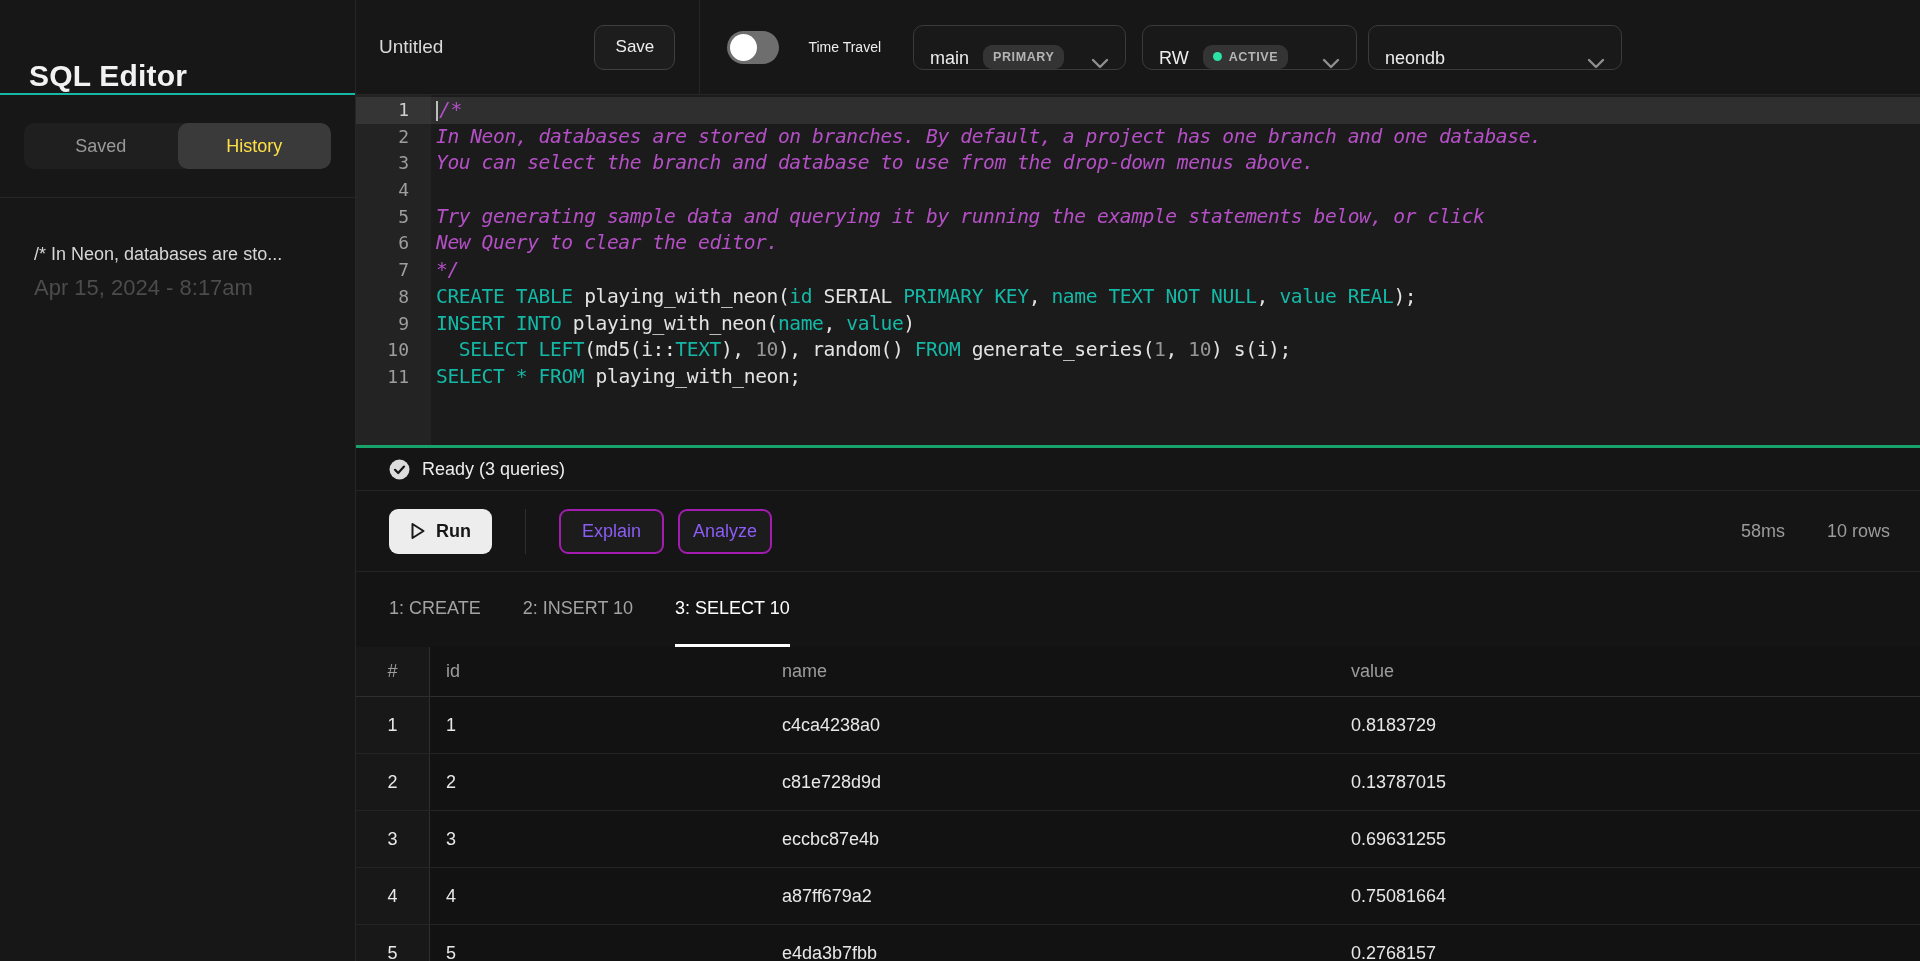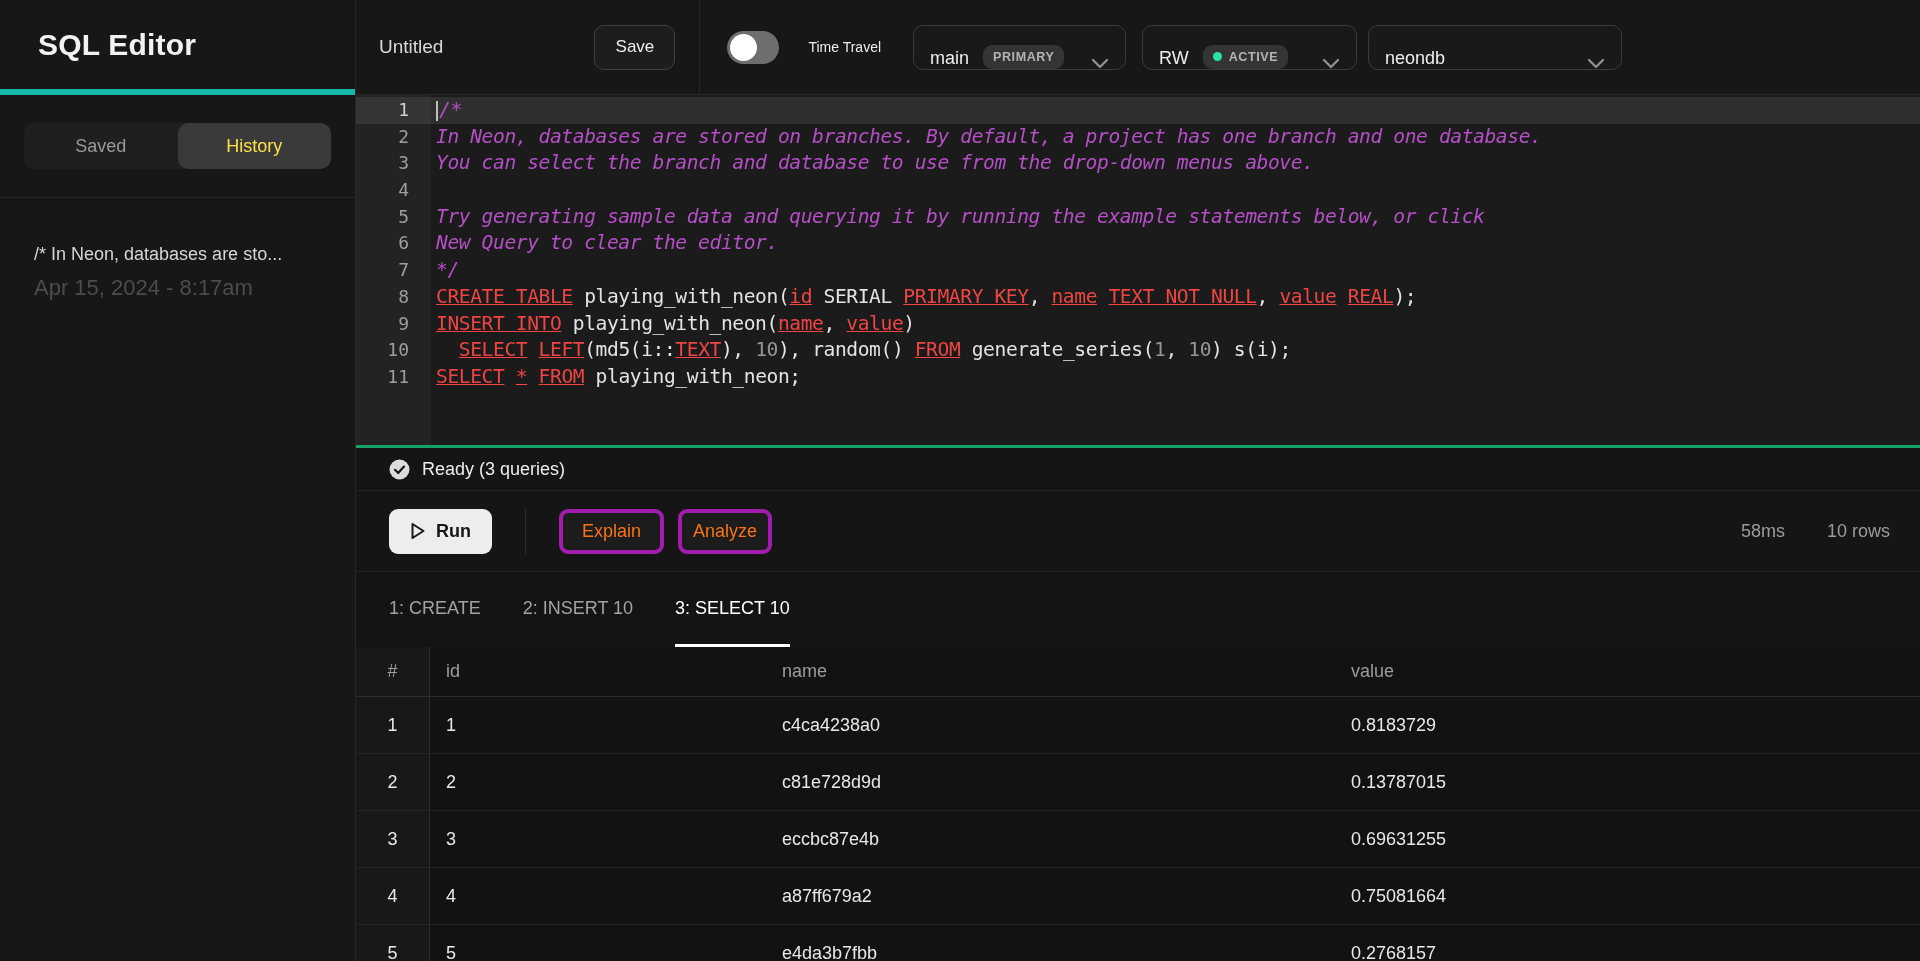--- a/index.html
+++ b/index.html
@@ -3,21 +3,21 @@
 <meta charset="utf-8">
 <style>
   * { margin:0; padding:0; box-sizing:border-box; }
   html,body { width:1920px; height:961px; overflow:hidden; background:#101010;
     font-family:"Liberation Sans", sans-serif; color:#e6e6e6; }
   .root { display:flex; width:1920px; height:961px; }
 
   
   .sidebar { width:356px; min-width:356px; background:#171717; border-right:1px solid #262626;
     display:flex; flex-direction:column; }
-  .sidebar-header { height:95px; border-bottom:6px solid #14b8a6; display:flex; align-items:center; padding-left:38px; }
+  .sidebar-header { height:95px; border-bottom:2px solid #14b8a6; display:flex; align-items:flex-end; padding-left:29px; }
   .app-title { font-size:30px; font-weight:700; color:#f2f2f2; letter-spacing:.2px; }
   .seg-area { height:103px; border-bottom:1px solid #262626; display:flex; align-items:center; padding:0 24px; }
   .segmented { display:flex; width:100%; height:46px; background:#1f1f1f; border-radius:10px; overflow:hidden; }
   .seg { flex:1; display:flex; align-items:center; justify-content:center; font-size:18px; color:#9a9a9a; cursor:pointer; border-radius:10px; }
   .seg.active { background:#3a3a3a; color:#fde047; }
   .history-list { padding:46px 30px 0 34px; }
   .hist-title { font-size:18px; color:#d6d6d6; white-space:nowrap; overflow:hidden; }
   .hist-date { font-size:22px; color:#4c4c4c; margin-top:10px; }
 
   
@@ -50,38 +50,38 @@
   .gutter-bg { position:absolute; left:0; top:0; width:75px; height:100%; background:#232323; }
   .code-lines { position:relative; padding-top:2px; }
   .line { display:flex; height:26.7px; }
   .ln { width:75px; min-width:75px; text-align:right; padding-right:22px; background:#232323;
     font-family:"DejaVu Sans Mono", monospace; font-size:18px; color:#9e9e9e; line-height:26.7px; }
   .code { flex:1; padding-left:5px; font-family:"DejaVu Sans Mono", monospace; font-size:19.6px;
     line-height:26.7px; white-space:pre; letter-spacing:-0.4px; }
   .line.active .ln { background:#353535; color:#cfcfcf; }
   .line.active .code { background:#2f2f2f; }
   .tok-comment { color:#b44fc6; font-style:italic; }
-  .tok-kw { color:#ef4444;text-decoration:underline; }
+  .tok-kw { color:#14b8a6; }
   .tok-plain { color:#e3e3e3; }
   .tok-num { color:#969696; }
   .cursor { display:inline-block; width:2px; height:20px; background:#bdbdbd; vertical-align:middle; margin-right:1px; }
 
   .green-bar { height:3px; min-height:3px; }
 
   
   .status-row { height:43px; min-height:43px; display:flex; align-items:center; padding-left:33px;
     border-bottom:1px solid #242424; background:#151515;text-align:center; }
   .status-text { font-size:18px; color:#ededed; margin-left:12px; }
   .toolbar { height:81px; min-height:81px; display:flex; align-items:center; padding:0 30px 0 33px;
     border-bottom:1px solid #242424; background:#151515; }
   .run-btn { width:103px; height:45px; border-radius:9px; background:#ededed; color:#161616;
     font-size:18px; font-weight:600; display:flex; align-items:center; justify-content:center; gap:10px; cursor:pointer; border:none; }
   .tool-sep { width:1px; height:45px; background:#2e2e2e; margin:0 33px; }
-  .ghost-btn { height:45px; border-radius:9px; background:#1c1c1c; border:4px solid #a21caf;
-    color:#f97316; font-size:18px; display:flex; align-items:center; justify-content:center; cursor:pointer; }
+  .ghost-btn { height:45px; border-radius:9px; background:#1c1c1c; border:2px solid #a21caf;
+    color:#8b5cf6; font-size:18px; display:flex; align-items:center; justify-content:center; cursor:pointer; }
   .explain-btn { width:105px; }
   .analyze-btn { width:94px; margin-left:14px; }
   .tool-right { margin-left:auto; display:flex; align-items:center; gap:42px; }
   .metric { font-size:18px; color:#9b9b9b; }
 
   
   .tabs-row { height:75px; min-height:75px; display:flex; align-items:stretch; gap:42px;
     padding-left:33px; background:#141414; }
   .rtab { display:flex; align-items:center; font-size:18px; color:#a3a3a3;
     border-bottom:3px solid transparent; cursor:pointer; }

